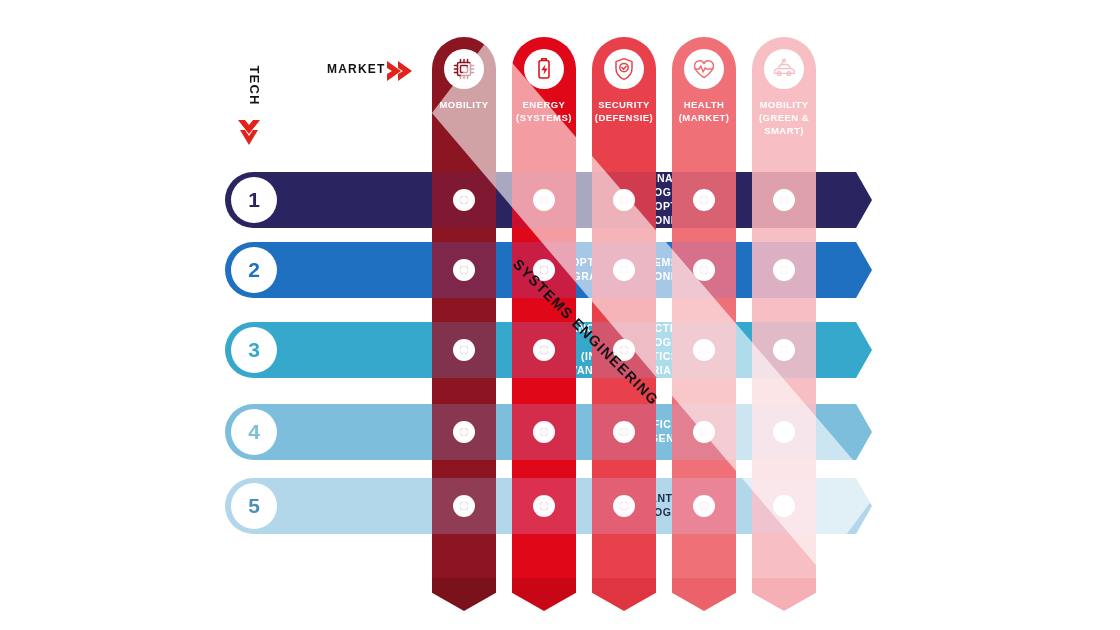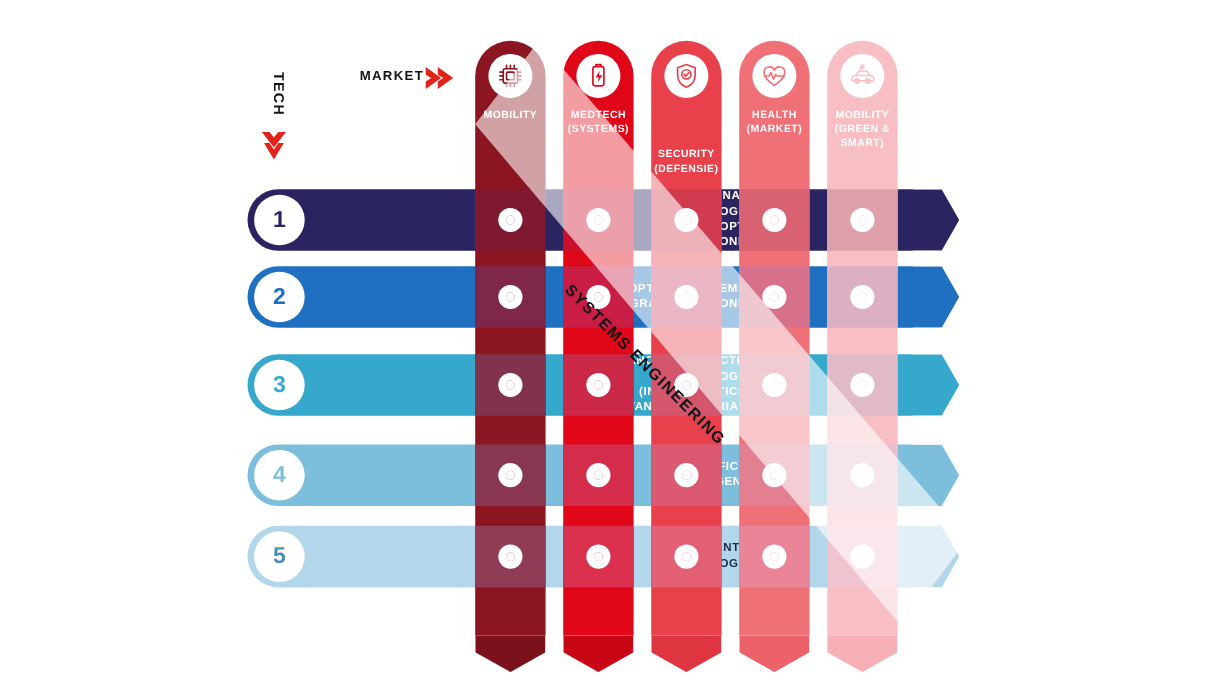--- a/index.html
+++ b/index.html
@@ -160,34 +160,34 @@
       <div class="col" style="left: 512px;">
         <div class="col-body" style="background: rgb(224, 8, 24);"></div>
         <div class="col-tip" style="background: rgb(201, 6, 21); clip-path: polygon(0px 0px, 100% 0px, 100% 45%, 50% 100%, 0px 45%);"></div>
         <div class="col-icon">
           <svg width="26" height="26" viewBox="0 0 26 26" fill="none" stroke="#E00818" stroke-width="1.5">
       <rect x="8" y="4.5" width="10" height="17.5" rx="2"></rect>
       <path d="M10.7 4.5V2.8h4.6v1.7" stroke-linejoin="round"></path>
       <path d="M14.4 8.2l-4 6.1h3l-0.9 4.5 4.1-6.3h-3.1z" fill="#E00818" stroke="none"></path>
     </svg>
         </div>
-        <div class="col-title" style="color: rgb(255, 255, 255);">MEDTECH
+        <div class="col-title" style="color: rgb(255, 255, 255);">ENERGY
 (SYSTEMS)</div>
       </div>
       <div class="col" style="left: 592px;">
         <div class="col-body" style="background: rgb(232, 65, 75);"></div>
         <div class="col-tip" style="background: rgb(222, 53, 64); clip-path: polygon(0px 0px, 100% 0px, 100% 45%, 50% 100%, 0px 45%);"></div>
         <div class="col-icon">
           <svg width="26" height="26" viewBox="0 0 26 26" fill="none" stroke="#E8414B" stroke-width="1.5">
       <path d="M13 2.6l8 3v6.6c0 5.2-3.4 9.2-8 11.2-4.6-2-8-6-8-11.2V5.6z" stroke-linejoin="round"></path>
       <circle cx="13" cy="11.6" r="4.2"></circle>
       <path d="M11 11.6l1.5 1.6 2.7-3" stroke-linecap="round" stroke-linejoin="round"></path>
     </svg>
         </div>
-        <div class="col-title" style="color: rgb(255, 255, 255); margin-top: 36px;">SECURITY
+        <div class="col-title" style="color: rgb(255, 255, 255);">SECURITY
 (DEFENSIE)</div>
       </div>
       <div class="col" style="left: 672px;">
         <div class="col-body" style="background: rgb(240, 112, 120);"></div>
         <div class="col-tip" style="background: rgb(236, 98, 107); clip-path: polygon(0px 0px, 100% 0px, 100% 45%, 50% 100%, 0px 45%);"></div>
         <div class="col-icon">
           <svg width="26" height="26" viewBox="0 0 26 26" fill="none" stroke="#F07078" stroke-width="1.5">
       <path d="M13 21.5S3.6 15.9 3.6 9.8A4.9 4.9 0 0 1 13 7.8a4.9 4.9 0 0 1 9.4 2c0 6.1-9.4 11.7-9.4 11.7z" stroke-linejoin="round"></path>
       <path d="M3.9 13.1h4.3l1.6-3.3 2.4 6.2 1.9-4.1 1.3 1.2h6.6" stroke-linecap="round" stroke-linejoin="round"></path>
     </svg>

